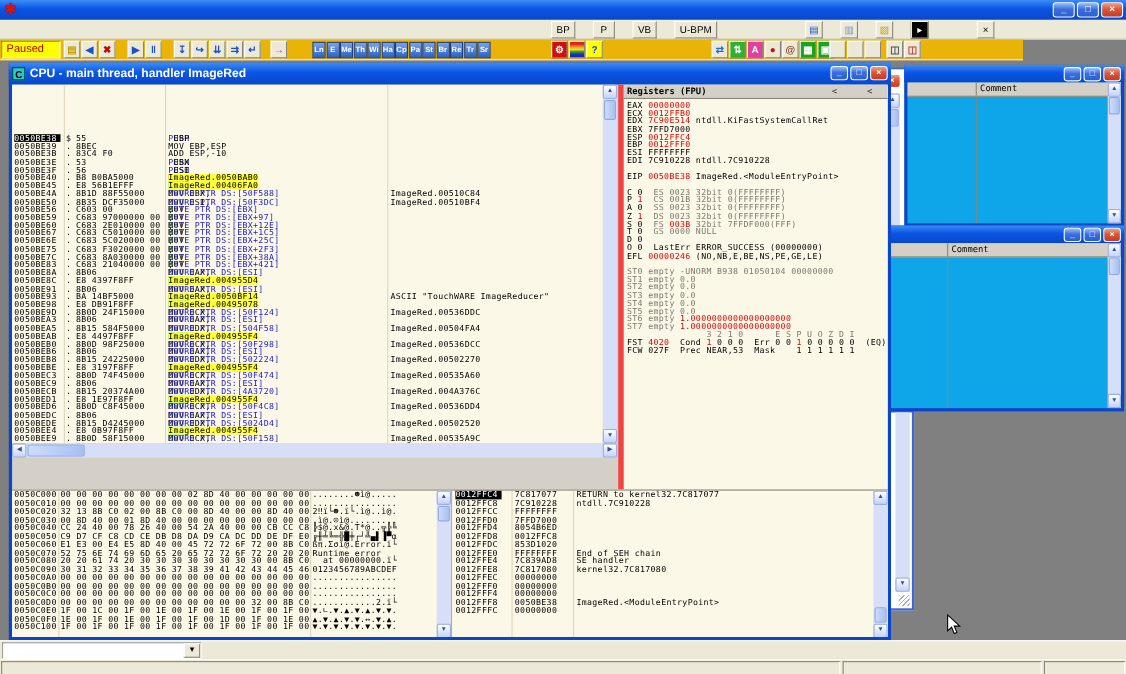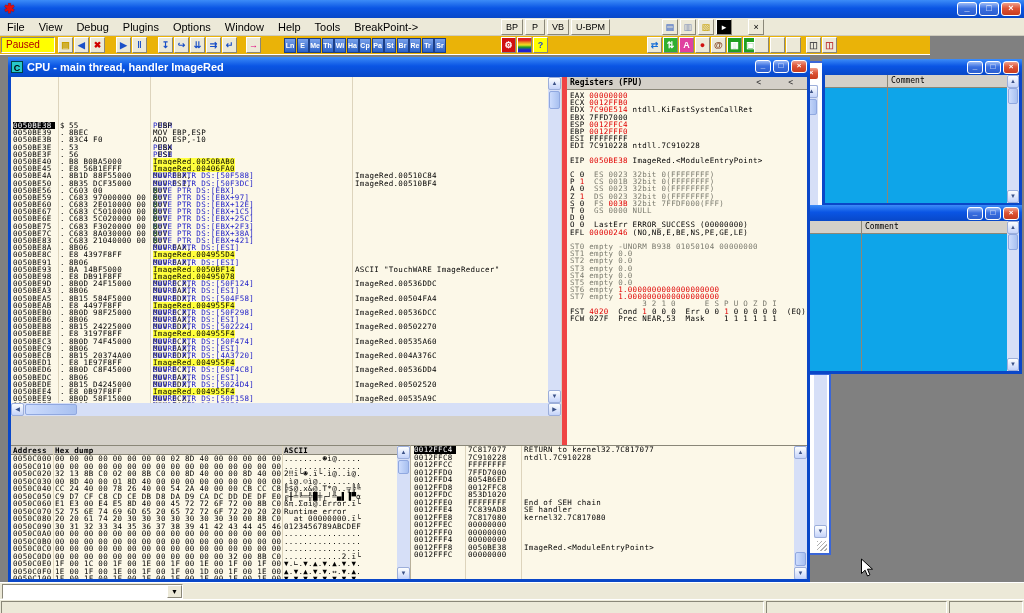--- a/index.html
+++ b/index.html
@@ -8,21 +8,21 @@
 .mono{font-family:"DejaVu Sans Mono",monospace;font-size:7.5px;letter-spacing:.3px;white-space:pre}
 
 #titlebar{position:absolute;left:0;top:0;width:1024px;height:18px;background:linear-gradient(180deg,#3c8cf8 0%,#0a55e4 45%,#0848c8 100%)}
 #app-icon{position:absolute;left:4px;top:1px;color:#e01010;font-size:13px;font-weight:bold;text-shadow:0 0 1px #600}
 .winbtns{position:absolute;right:3px;top:2px;display:flex;gap:2px}
 .xpb{width:20px;height:14px;border:1px solid #fff;border-radius:3px;background:linear-gradient(#9cbcf8,#3a6fe0 45%,#2c5ecf);color:#fff;font-size:9px;line-height:11px;text-align:center;font-weight:bold;cursor:default}
 .xpb.close{background:linear-gradient(#f0a08c,#dd5436 45%,#c83c1e)}
 #menubar{position:absolute;left:0;top:18px;width:1024px;height:18px;background:#ece9d8;border-bottom:1px solid #cfccbe;display:flex;align-items:center}
 #menu-items{display:flex}
 .menu-item{padding:2px 7px;color:#000}
-#menu-right{position:absolute;left:501px;top:1px;display:flex;align-items:flex-start;gap:2px;height:16px}
+#menu-right{position:absolute;left:501px;top:1px;display:flex;align-items:flex-start;gap:16px;height:16px}
 .rbtn{height:16px;min-width:20px;padding:1px 4px;background:#ece9d8;border:1px solid;border-color:#fff #8a8778 #8a8778 #fff;font-size:9px;text-align:center;line-height:12px}
 .mr-ico{min-width:16px;width:16px;padding:1px 0;font-size:9px}
 #toolbar{position:absolute;left:0;top:36px;width:930px;height:19px;background:#eab308;border-bottom:1px solid #fff}
 #paused-box{position:absolute;left:1px;top:1px;width:54px;height:16px;background:#ffff00;color:#b00000;font-size:10px;padding:1px 0 0 4px;border:1px solid;border-color:#8a8778 #fff #fff #8a8778}
 .tgrp{position:absolute;top:1px;display:flex;gap:1px}
 .tbtn{width:15px;height:16px;background:#ece9d8;border:1px solid;border-color:#fff #8a8778 #8a8778 #fff;font-size:9px;font-weight:bold;text-align:center;line-height:14px}
 .tbtn.dis{color:#b8b4a4}
 .rainbow{background:linear-gradient(180deg,#e02020 15%,#f0a020 35%,#f0e020 50%,#20a020 65%,#2020d0 85%)}
 .lbtn{width:12px;height:15px;background:linear-gradient(#7aa2ea,#2a61c8);color:#fff;border:1px solid #1c3f86;font-size:7px;font-weight:bold;text-align:center;line-height:13px}
 #letter-btns{position:absolute;left:284px;top:2px;display:flex;gap:.5px}
@@ -94,31 +94,20 @@
 <div id="titlebar">
   <span id="app-icon">✱</span>
   <span class="winbtns">
     <span class="xpb">_</span>
     <span class="xpb">□</span>
     <span class="xpb close">×</span>
   </span>
 </div>
 
 <div id="menubar">
-  <div id="menu-items">
-      <div class="menu-item">File</div>
-      <div class="menu-item">View</div>
-      <div class="menu-item">Debug</div>
-      <div class="menu-item">Plugins</div>
-      <div class="menu-item">Options</div>
-      <div class="menu-item">Window</div>
-      <div class="menu-item">Help</div>
-      <div class="menu-item">Tools</div>
-      <div class="menu-item">BreakPoint-&gt;</div>
-    </div>
   <div id="menu-right">
       <div class="rbtn">BP</div>
       <div class="rbtn">P</div>
       <div class="rbtn">VB</div>
       <div class="rbtn">U-BPM</div>
       <span style="width: 48px;"></span>
       <div class="rbtn mr-ico" style="color: rgb(32, 80, 192);">▤</div>
       <div class="rbtn mr-ico" style="color: rgb(128, 144, 184);">▥</div>
       <div class="rbtn mr-ico" style="color: rgb(200, 160, 0);">▧</div>
       <div class="rbtn mr-ico" style="color: rgb(255, 255, 255); background: rgb(0, 0, 0);">▸</div>
@@ -289,25 +278,20 @@
       <div id="regs" class="pane">
         <div id="regs-hdr">
           <span>Registers (FPU)</span>
           <span class="colbtn" style="right:46px">&lt;</span>
           <span class="colbtn" style="right:14px">&lt;</span>
         </div>
         <div id="regs-body" class="mono"><div class="rline"><span class="tk-k">EAX </span><span class="tk-r">00000000</span></div><div class="rline"><span class="tk-k">ECX </span><span class="tk-r">0012FFB0</span></div><div class="rline"><span class="tk-k">EDX </span><span class="tk-r">7C90E514</span><span class="tk-k"> ntdll.KiFastSystemCallRet</span></div><div class="rline"><span class="tk-k">EBX </span><span class="tk-k">7FFD7000</span></div><div class="rline"><span class="tk-k">ESP </span><span class="tk-r">0012FFC4</span></div><div class="rline"><span class="tk-k">EBP </span><span class="tk-r">0012FFF0</span></div><div class="rline"><span class="tk-k">ESI </span><span class="tk-k">FFFFFFFF</span></div><div class="rline"><span class="tk-k">EDI </span><span class="tk-k">7C910228</span><span class="tk-k"> ntdll.7C910228</span></div><div class="rline">&nbsp;</div><div class="rline"><span class="tk-k">EIP </span><span class="tk-r">0050BE38</span><span class="tk-k"> ImageRed.&lt;ModuleEntryPoint&gt;</span></div><div class="rline">&nbsp;</div><div class="rline"><span class="tk-k">C 0  </span><span class="tk-d">ES 0023 32bit 0(FFFFFFFF)</span></div><div class="rline"><span class="tk-k">P </span><span class="tk-r">1</span><span class="tk-k">  </span><span class="tk-d">CS 001B 32bit 0(FFFFFFFF)</span></div><div class="rline"><span class="tk-k">A 0  </span><span class="tk-d">SS 0023 32bit 0(FFFFFFFF)</span></div><div class="rline"><span class="tk-k">Z </span><span class="tk-r">1</span><span class="tk-k">  </span><span class="tk-d">DS 0023 32bit 0(FFFFFFFF)</span></div><div class="rline"><span class="tk-k">S 0  </span><span class="tk-d">FS </span><span class="tk-r">003B</span><span class="tk-d"> 32bit 7FFDF000(FFF)</span></div><div class="rline"><span class="tk-k">T 0  </span><span class="tk-d">GS 0000 NULL</span></div><div class="rline"><span class="tk-k">D 0</span></div><div class="rline"><span class="tk-k">O 0  </span><span class="tk-k">LastErr ERROR_SUCCESS (00000000)</span></div><div class="rline"><span class="tk-k">EFL </span><span class="tk-r">00000246</span><span class="tk-k"> (NO,NB,E,BE,NS,PE,GE,LE)</span></div><div class="rline">&nbsp;</div><div class="rline"><span class="tk-d">ST0 empty -UNORM B938 01050104 00000000</span></div><div class="rline"><span class="tk-d">ST1 empty 0.0</span></div><div class="rline"><span class="tk-d">ST2 empty 0.0</span></div><div class="rline"><span class="tk-d">ST3 empty 0.0</span></div><div class="rline"><span class="tk-d">ST4 empty 0.0</span></div><div class="rline"><span class="tk-d">ST5 empty 0.0</span></div><div class="rline"><span class="tk-d">ST6 empty </span><span class="tk-r">1.0000000000000000000</span></div><div class="rline"><span class="tk-d">ST7 empty </span><span class="tk-r">1.0000000000000000000</span></div><div class="rline"><span class="tk-d">               3 2 1 0      E S P U O Z D I</span></div><div class="rline"><span class="tk-k">FST </span><span class="tk-r">4020</span><span class="tk-k">  Cond </span><span class="tk-r">1</span><span class="tk-k"> 0 0 0  Err 0 0 </span><span class="tk-r">1</span><span class="tk-k"> 0 0 0 0 0  (EQ)</span></div><div class="rline"><span class="tk-k">FCW 027F  Prec NEAR,53  Mask    1 1 1 1 1 1</span></div></div>
       </div>
 
       <div id="dump" class="pane">
-        <div class="phdr">
-          <span style="left:2px">Address</span>
-          <span style="left:44px">Hex dump</span>
-          <span style="left:273px">ASCII</span>
-        </div>
         <div class="gridv" style="left:42px;top:0"></div>
         <div class="gridv" style="left:271px;top:0"></div>
         <div id="dump-rows" class="mono"><div class="dmrow"><span class="dm-addr">0050C000</span><span class="dm-hex">00 00 00 00 00 00 00 00 02 8D 40 00 00 00 00 00</span><span class="dm-ascii">........☻ì@.....</span></div><div class="dmrow"><span class="dm-addr">0050C010</span><span class="dm-hex">00 00 00 00 00 00 00 00 00 00 00 00 00 00 00 00</span><span class="dm-ascii">................</span></div><div class="dmrow"><span class="dm-addr">0050C020</span><span class="dm-hex">32 13 8B C0 02 00 8B C0 00 8D 40 00 00 8D 40 00</span><span class="dm-ascii">2‼ï└☻.ï└.ì@..ì@.</span></div><div class="dmrow"><span class="dm-addr">0050C030</span><span class="dm-hex">00 8D 40 00 01 8D 40 00 00 00 00 00 00 00 00 00</span><span class="dm-ascii">.ì@.☺ì@.........</span></div><div class="dmrow"><span class="dm-addr">0050C040</span><span class="dm-hex">CC 24 40 00 78 26 40 00 54 2A 40 00 00 CB CC C8</span><span class="dm-ascii">╠$@.x&amp;@.T*@..╦╠╚</span></div><div class="dmrow"><span class="dm-addr">0050C050</span><span class="dm-hex">C9 D7 CF C8 CD CE DB D8 DA D9 CA DC DD DE DF E0</span><span class="dm-ascii">╔╫╧╚═╬█╪┌┘╩▄▌▐▀α</span></div><div class="dmrow"><span class="dm-addr">0050C060</span><span class="dm-hex">E1 E3 00 E4 E5 8D 40 00 45 72 72 6F 72 00 8B C0</span><span class="dm-ascii">ßπ.Σσì@.Error.ï└</span></div><div class="dmrow"><span class="dm-addr">0050C070</span><span class="dm-hex">52 75 6E 74 69 6D 65 20 65 72 72 6F 72 20 20 20</span><span class="dm-ascii">Runtime error   </span></div><div class="dmrow"><span class="dm-addr">0050C080</span><span class="dm-hex">20 20 61 74 20 30 30 30 30 30 30 30 30 00 8B C0</span><span class="dm-ascii">  at 00000000.ï└</span></div><div class="dmrow"><span class="dm-addr">0050C090</span><span class="dm-hex">30 31 32 33 34 35 36 37 38 39 41 42 43 44 45 46</span><span class="dm-ascii">0123456789ABCDEF</span></div><div class="dmrow"><span class="dm-addr">0050C0A0</span><span class="dm-hex">00 00 00 00 00 00 00 00 00 00 00 00 00 00 00 00</span><span class="dm-ascii">................</span></div><div class="dmrow"><span class="dm-addr">0050C0B0</span><span class="dm-hex">00 00 00 00 00 00 00 00 00 00 00 00 00 00 00 00</span><span class="dm-ascii">................</span></div><div class="dmrow"><span class="dm-addr">0050C0C0</span><span class="dm-hex">00 00 00 00 00 00 00 00 00 00 00 00 00 00 00 00</span><span class="dm-ascii">................</span></div><div class="dmrow"><span class="dm-addr">0050C0D0</span><span class="dm-hex">00 00 00 00 00 00 00 00 00 00 00 00 32 00 8B C0</span><span class="dm-ascii">............2.ï└</span></div><div class="dmrow"><span class="dm-addr">0050C0E0</span><span class="dm-hex">1F 00 1C 00 1F 00 1E 00 1F 00 1E 00 1F 00 1F 00</span><span class="dm-ascii">▼.∟.▼.▲.▼.▲.▼.▼.</span></div><div class="dmrow"><span class="dm-addr">0050C0F0</span><span class="dm-hex">1E 00 1F 00 1E 00 1F 00 1F 00 1D 00 1F 00 1E 00</span><span class="dm-ascii">▲.▼.▲.▼.▼.↔.▼.▲.</span></div><div class="dmrow"><span class="dm-addr">0050C100</span><span class="dm-hex">1F 00 1F 00 1F 00 1F 00 1F 00 1F 00 1F 00 1F 00</span><span class="dm-ascii">▼.▼.▼.▼.▼.▼.▼.▼.</span></div></div>
         <div class="sb" style="right:0;top:0;width:13px;height:134px">
           <div class="sbbtn" style="left:0;top:0">▲</div>
           <div class="sbthumb" style="top:14px;height:14px"></div>
           <div class="sbbtn" style="left:0;bottom:0">▼</div>
         </div>
       </div>
 

